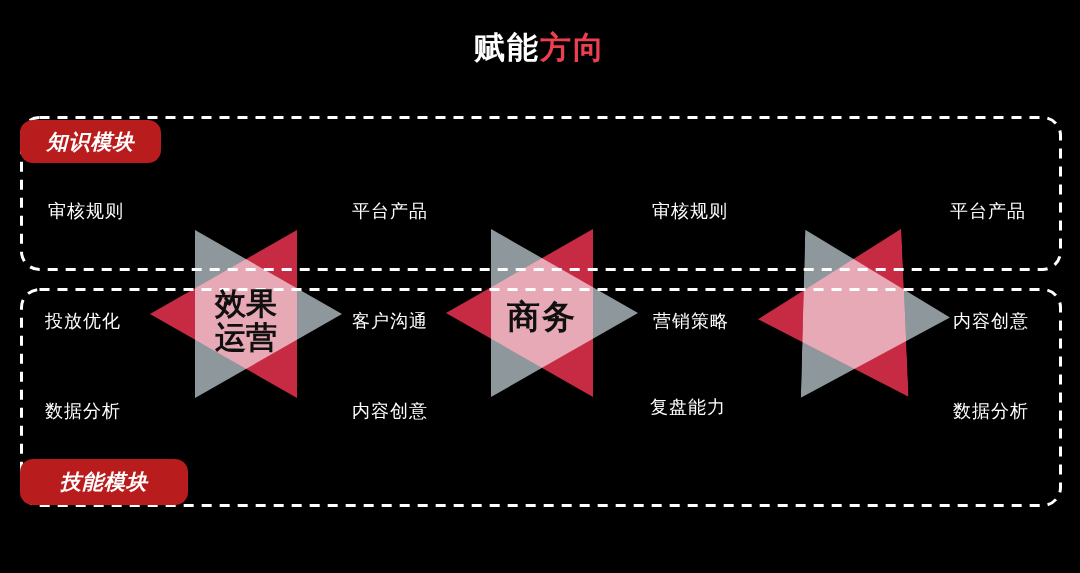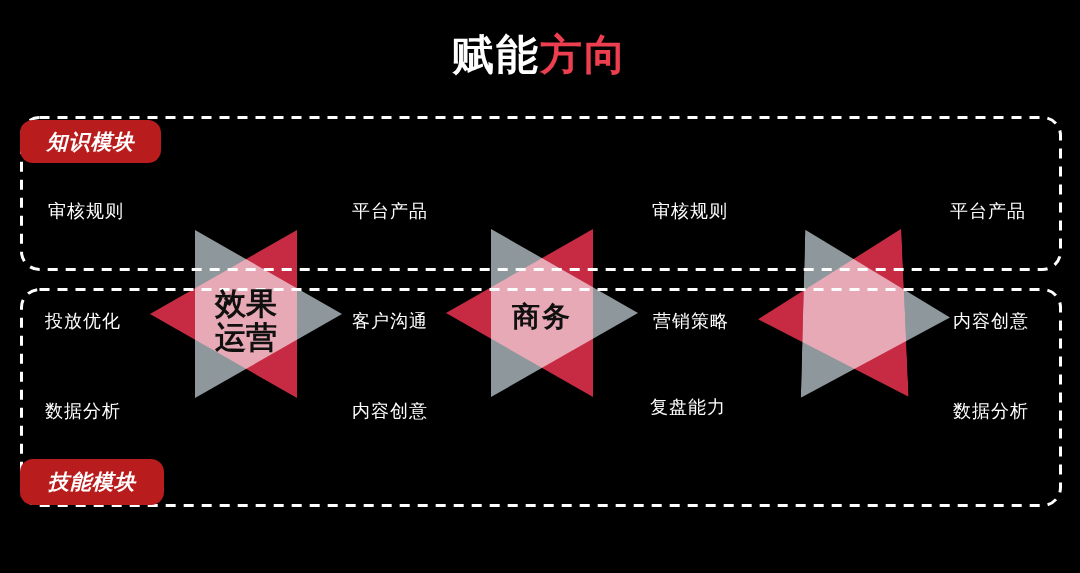--- a/index.html
+++ b/index.html
@@ -15,21 +15,21 @@
     background: #000;
     overflow: hidden;
   }
   
   .title {
     position: absolute;
     top: 27px;
     left: 0;
     width: 100%;
     text-align: center;
-    font-size: 42px;
+    font-size: 31px;
     font-weight: 900;
     letter-spacing: 2px;
     color: #ffffff;
   }
   .title .red { color: #ee3f51; }
 
   
   .border-layer {
     position: absolute;
     top: 0; left: 0;
@@ -64,38 +64,38 @@
     display: flex;
     flex-direction: column;
     align-items: center;
     justify-content: center;
     color: #101010;
     font-weight: 900;
     text-align: center;
   }
   .star-label .ln { line-height: 1.1; font-family: Liberation Serif, serif; }
   .star-label.two { font-size: 31px; padding-top: 14px; box-sizing: border-box; }
-  .star-label.one { font-size: 28px; padding-top: 8px; box-sizing: border-box; letter-spacing: 2px; }
+  .star-label.one { font-size: 33px; padding-top: 8px; box-sizing: border-box; letter-spacing: 2px; }
 
   
   .badge {
     position: absolute;
     background: #b91c1c;
     border-radius: 13px;
     display: flex;
     align-items: center;
     justify-content: center;
     color: #ffffff;
     font-weight: 900;
     font-style: italic;
     font-size: 21px;
     letter-spacing: 1px;
   }
   .badge.knowledge { left: 20px; top: 120px; width: 141px; height: 43px; }
-  .badge.skill     { left: 20px; top: 459px; width: 144px; height: 46px; font-style: italic; }
+  .badge.skill     { left: 20px; top: 459px; width: 168px; height: 46px; font-style: italic; }
 
   
   .item {
     position: absolute;
     color: #ffffff;
     font-size: 18px;
     font-weight: 500;
     line-height: 24px;
     white-space: nowrap;
     letter-spacing: 1px;

